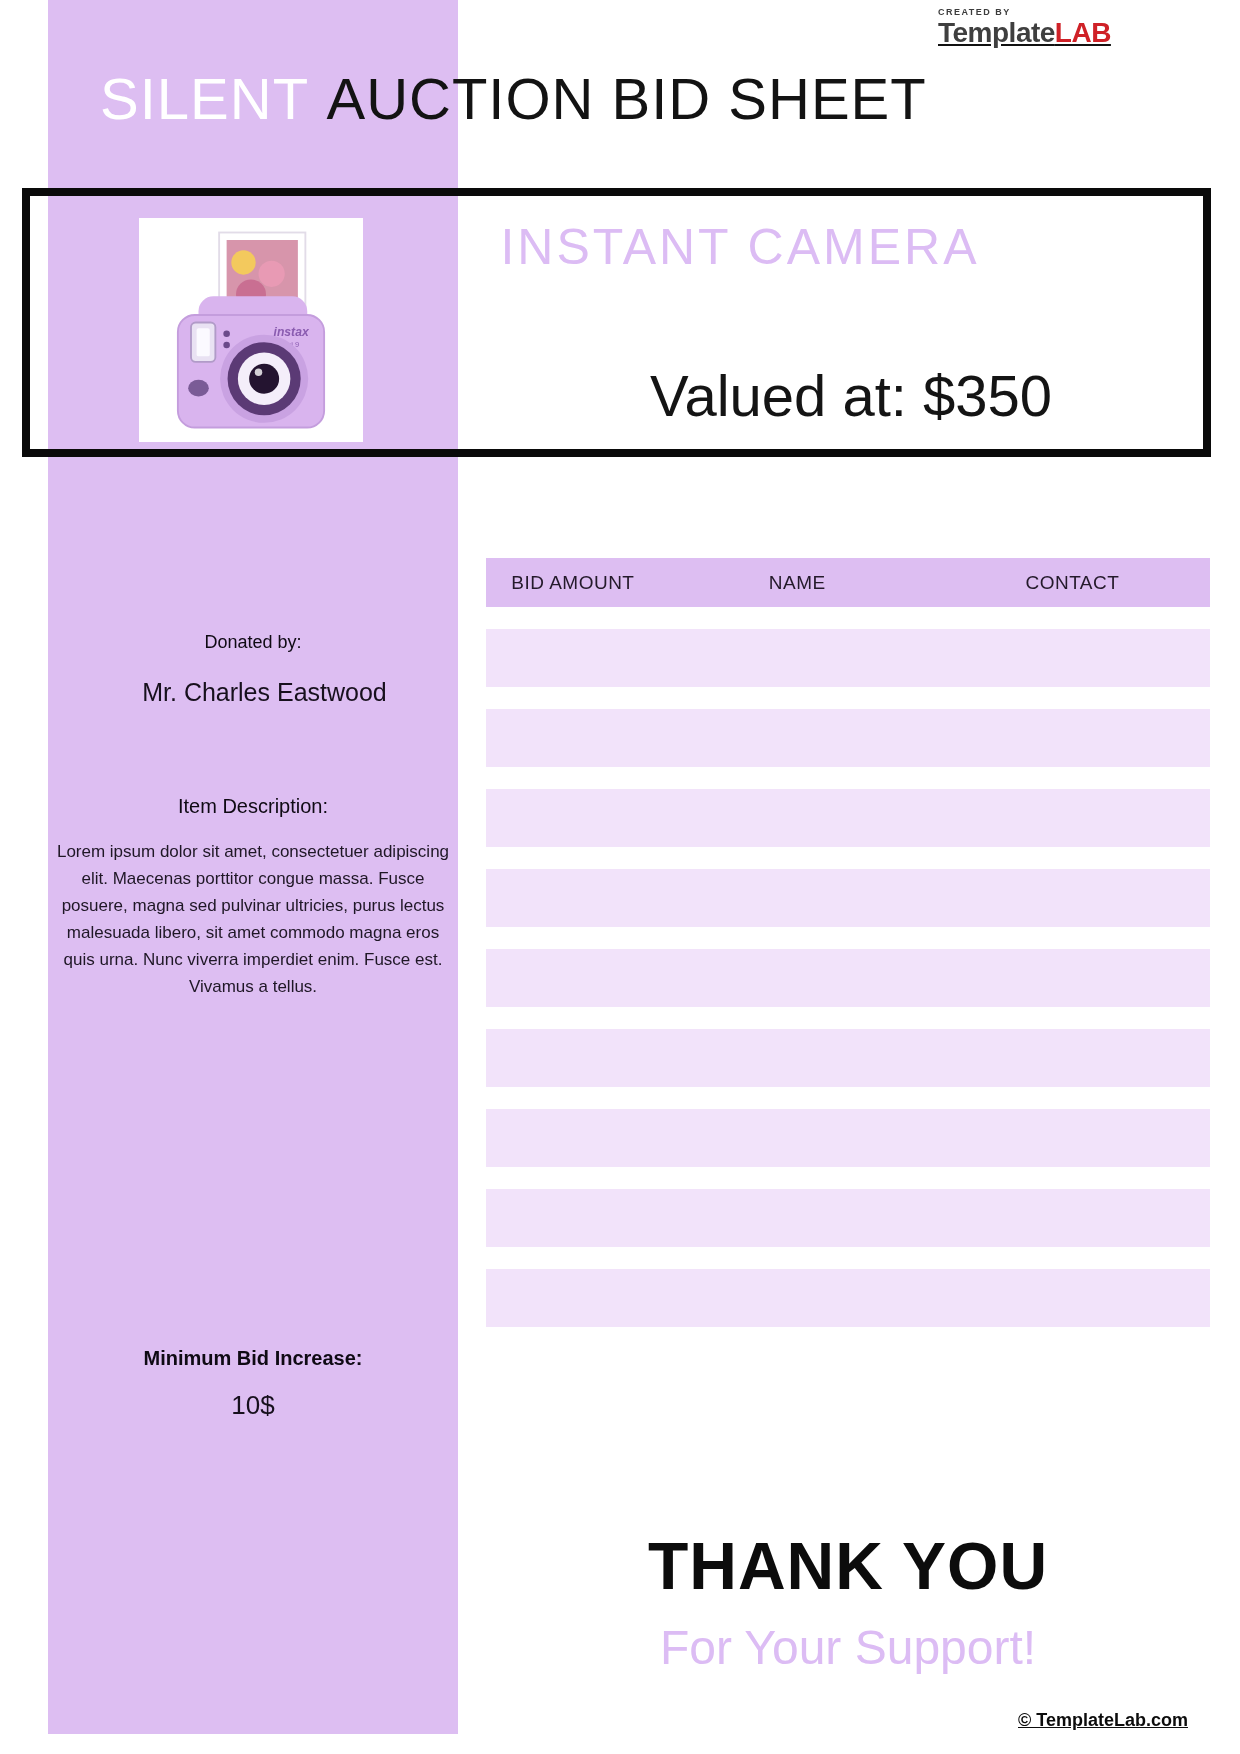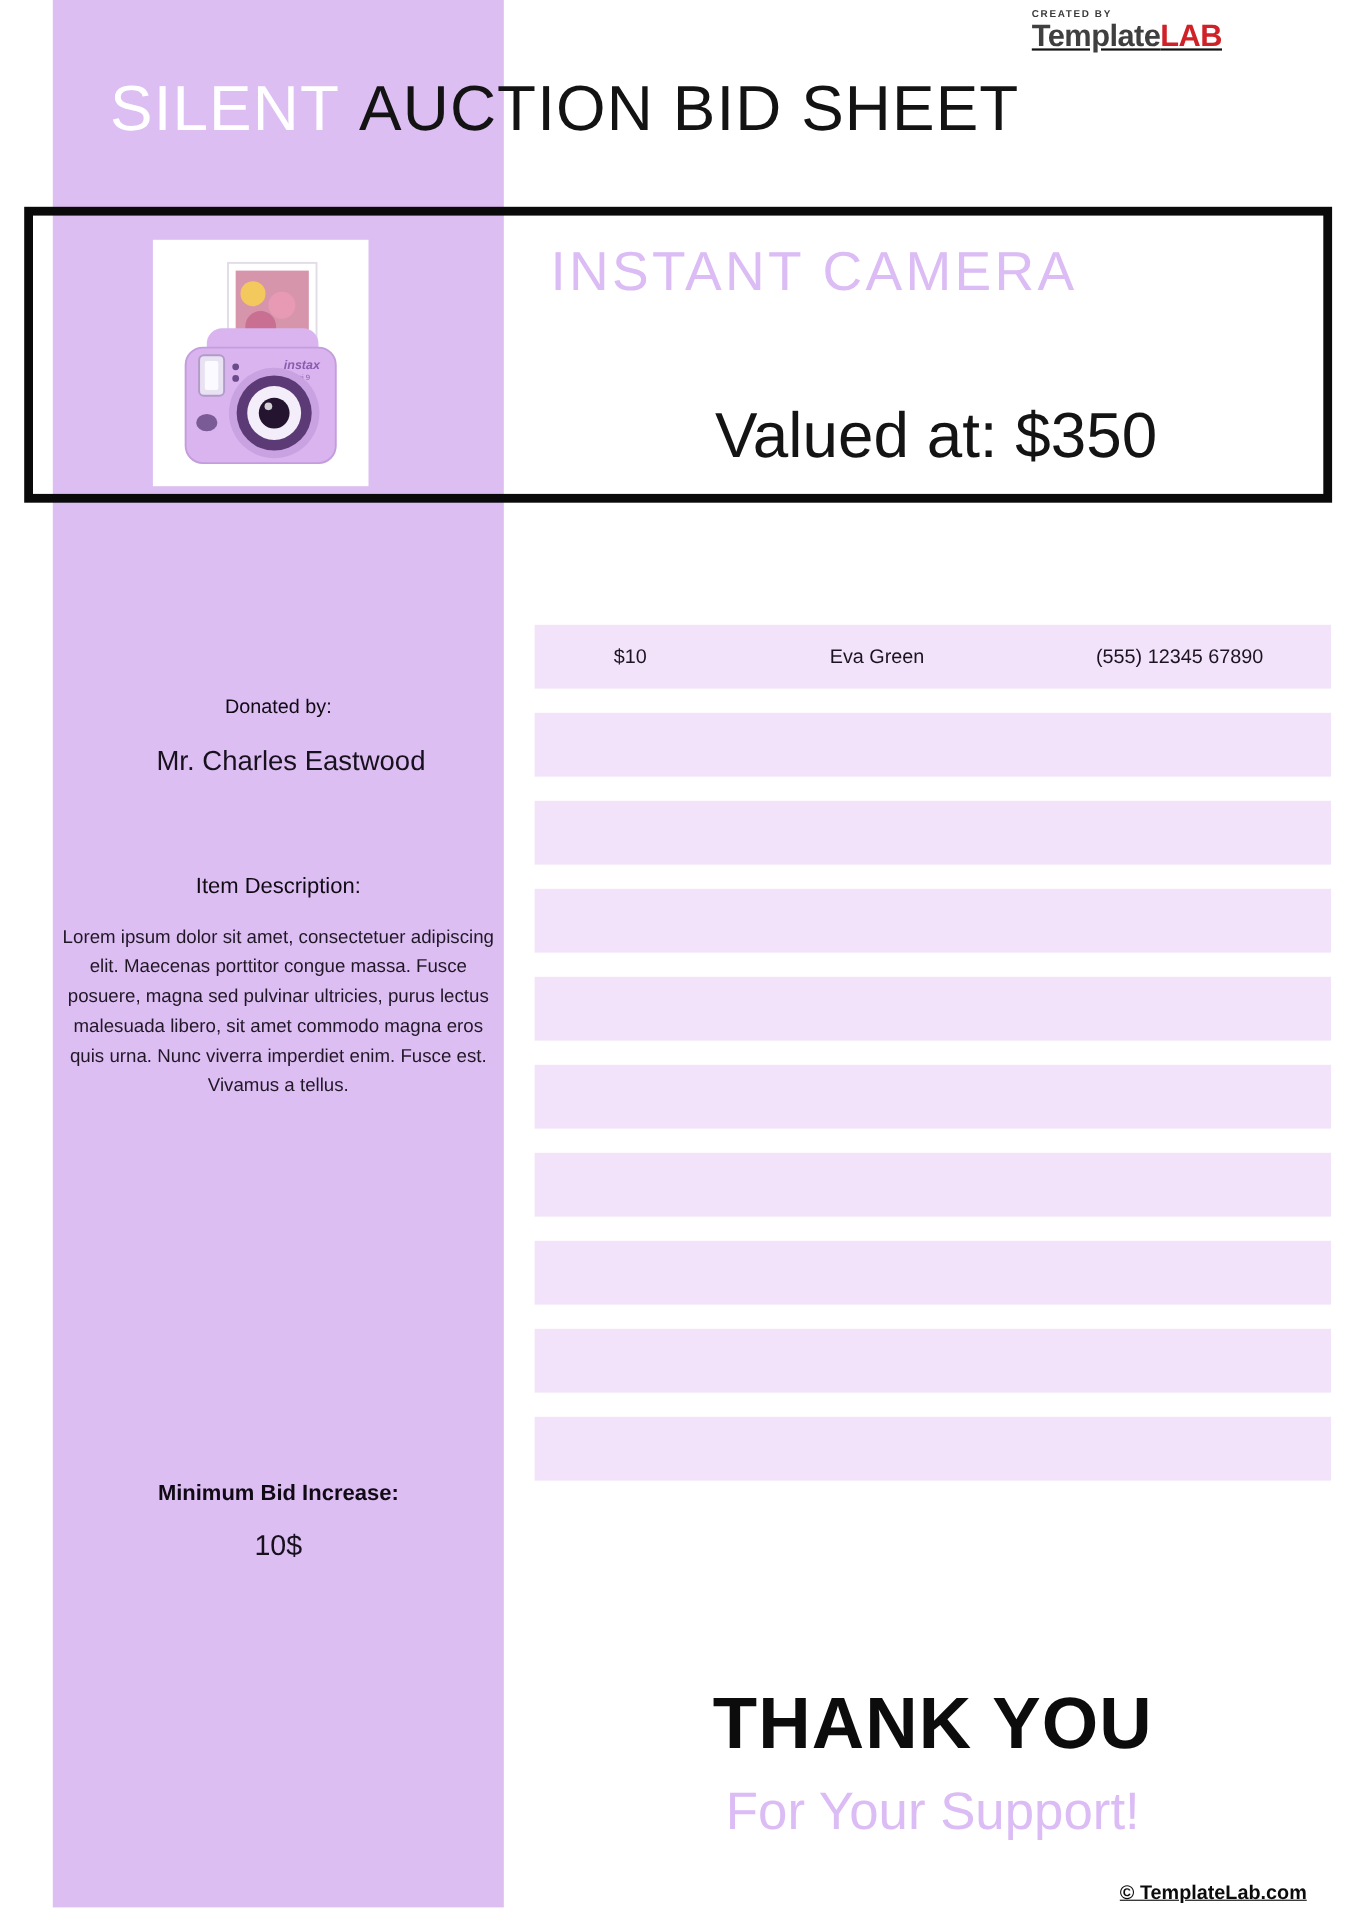--- a/index.html
+++ b/index.html
@@ -28,21 +28,21 @@
     letter-spacing:1px; white-space:nowrap; color:#131313; line-height:1.15;
   }
   .page-title .hl { color:#ffffff; margin-right:0.30em; }
 
   
   .item-box {
     position:absolute; left:22px; top:188px; width:1189px; height:269px;
     border:8px solid #0a0a0a; background:transparent;
   }
   .camera-frame {
-    position:absolute; left:139px; top:218px; width:196px; height:224px;
+    position:absolute; left:139px; top:218px; width:224px; height:224px;
     background:#ffffff; display:flex; align-items:center; justify-content:center;text-align:center;
   }
   .item-name {
     position:absolute; left:470px; top:218px; width:540px; text-align:center;
     font-size:50px; font-weight:400; letter-spacing:3px; color:#dcbcf4; white-space:nowrap;
   }
   .item-value {
     position:absolute; left:650px; top:362px; font-size:58px; font-weight:400;
     color:#141414; white-space:nowrap;
   }
@@ -136,26 +136,26 @@
     <circle cx="126" cy="164" r="28" fill="#f4eefa"></circle>
     <circle cx="126" cy="164" r="16" fill="#241430"></circle>
     <circle cx="120" cy="157" r="4" fill="#ffffff" opacity="0.8"></circle>
   </svg>
 </div>
 
 <div class="item-name">INSTANT CAMERA</div>
 <div class="item-value">Valued at: $350</div>
 
 <div class="bid-table">
+  <div class="thead">
+      <div class="cell">BID AMOUNT</div>
+      <div class="cell">NAME</div>
+      <div class="cell">CONTACT</div>
+    </div>
   <div>
-      <div class="trow filled">
-        <div class="cell">$10</div>
-        <div class="cell">Eva Green</div>
-        <div class="cell">(555) 12345 67890</div>
-      </div>
       <div class="trow empty"></div>
       <div class="trow empty"></div>
       <div class="trow empty"></div>
       <div class="trow empty"></div>
       <div class="trow empty"></div>
       <div class="trow empty"></div>
       <div class="trow empty"></div>
       <div class="trow empty"></div>
       <div class="trow empty"></div>
     </div>

